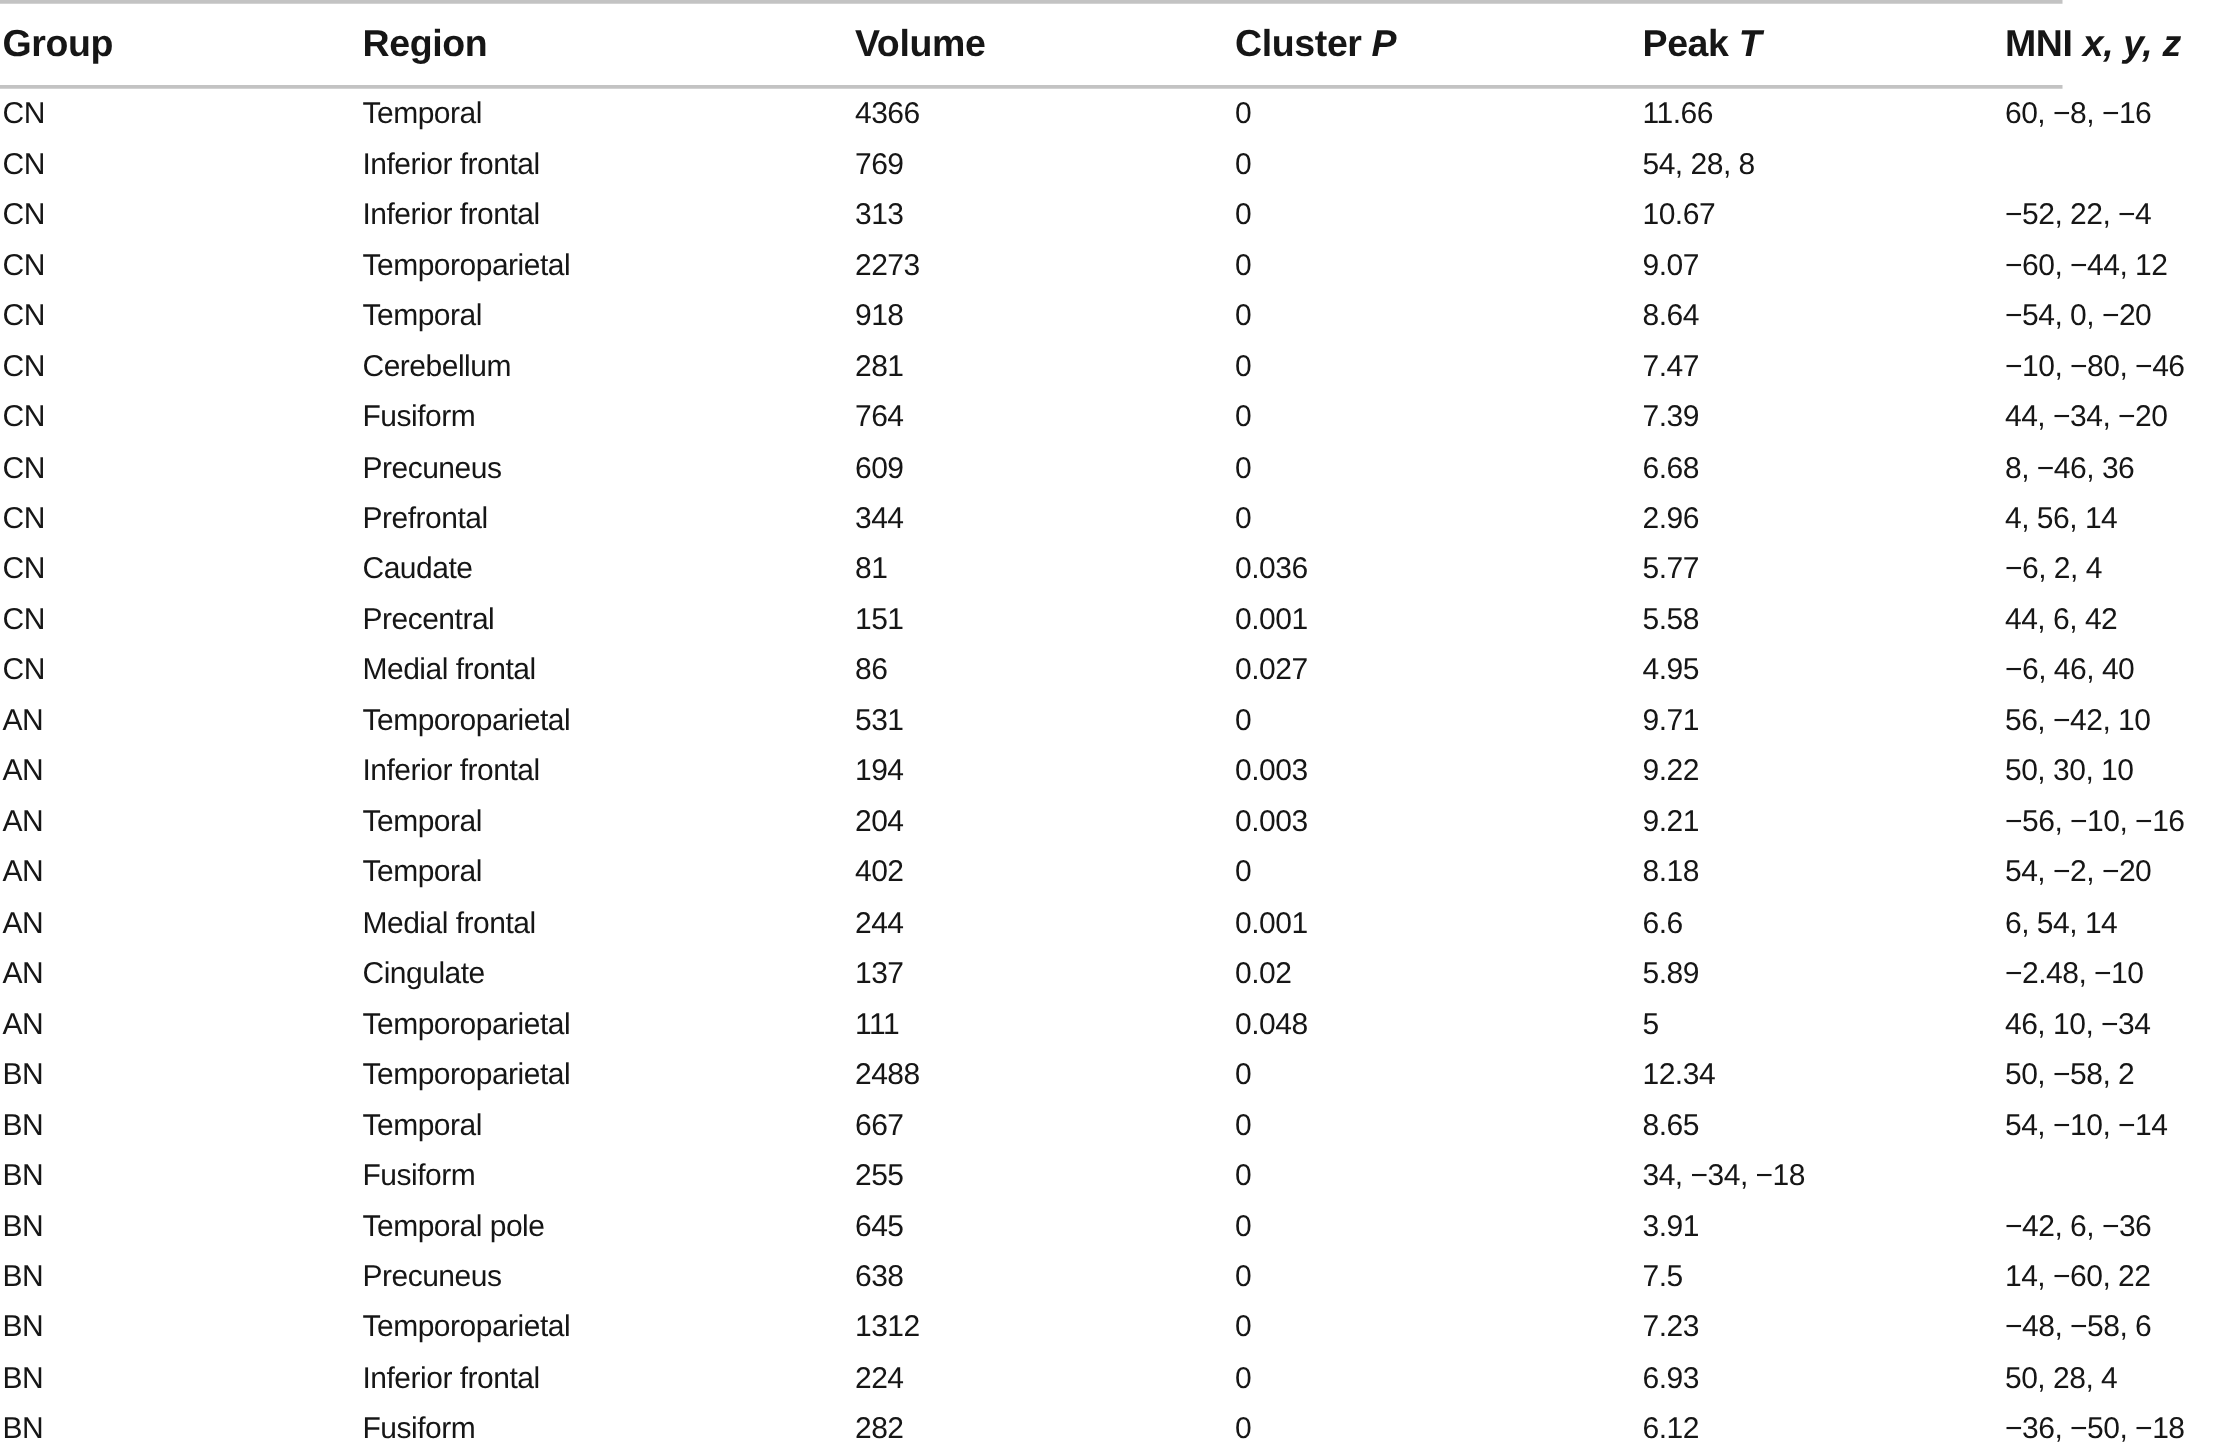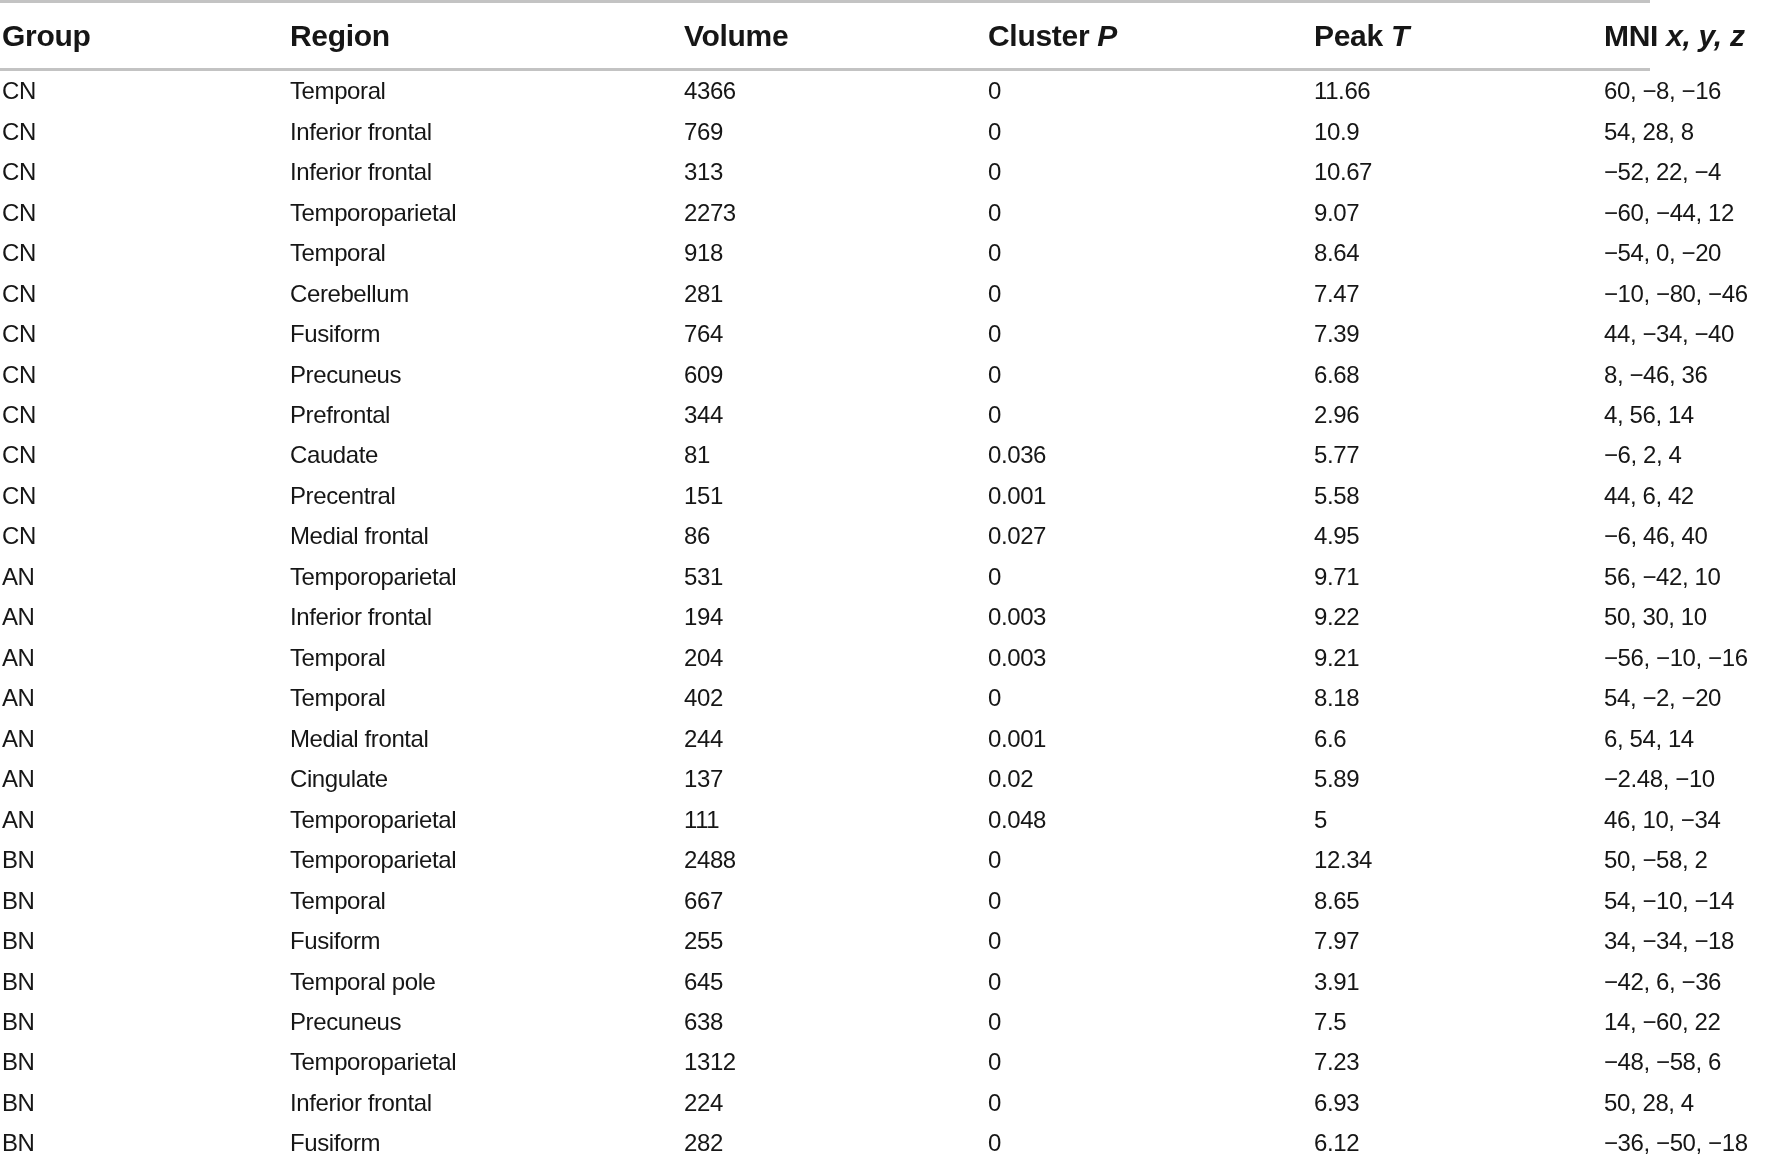--- a/index.html
+++ b/index.html
@@ -75,21 +75,20 @@
     <div class="cell">0</div>
     <div class="cell">11.66</div>
     <div class="cell">60, −8, −16</div>
   </div>
 
   <div class="grid-row body-row">
     <div class="cell">CN</div>
     <div class="cell">Inferior frontal</div>
     <div class="cell">769</div>
     <div class="cell">0</div>
-    <div class="cell">10.9</div>
     <div class="cell">54, 28, 8</div>
   </div>
 
   <div class="grid-row body-row">
     <div class="cell">CN</div>
     <div class="cell">Inferior frontal</div>
     <div class="cell">313</div>
     <div class="cell">0</div>
     <div class="cell">10.67</div>
     <div class="cell">−52, 22, −4</div>
@@ -121,21 +120,21 @@
     <div class="cell">7.47</div>
     <div class="cell">−10, −80, −46</div>
   </div>
 
   <div class="grid-row body-row">
     <div class="cell">CN</div>
     <div class="cell">Fusiform</div>
     <div class="cell">764</div>
     <div class="cell">0</div>
     <div class="cell">7.39</div>
-    <div class="cell">44, −34, −40</div>
+    <div class="cell">44, −34, −20</div>
   </div>
 
   <div class="grid-row body-row">
     <div class="cell">CN</div>
     <div class="cell">Precuneus</div>
     <div class="cell">609</div>
     <div class="cell">0</div>
     <div class="cell">6.68</div>
     <div class="cell">8, −46, 36</div>
   </div>
@@ -255,21 +254,20 @@
     <div class="cell">0</div>
     <div class="cell">8.65</div>
     <div class="cell">54, −10, −14</div>
   </div>
 
   <div class="grid-row body-row">
     <div class="cell">BN</div>
     <div class="cell">Fusiform</div>
     <div class="cell">255</div>
     <div class="cell">0</div>
-    <div class="cell">7.97</div>
     <div class="cell">34, −34, −18</div>
   </div>
 
   <div class="grid-row body-row">
     <div class="cell">BN</div>
     <div class="cell">Temporal pole</div>
     <div class="cell">645</div>
     <div class="cell">0</div>
     <div class="cell">3.91</div>
     <div class="cell">−42, 6, −36</div>

